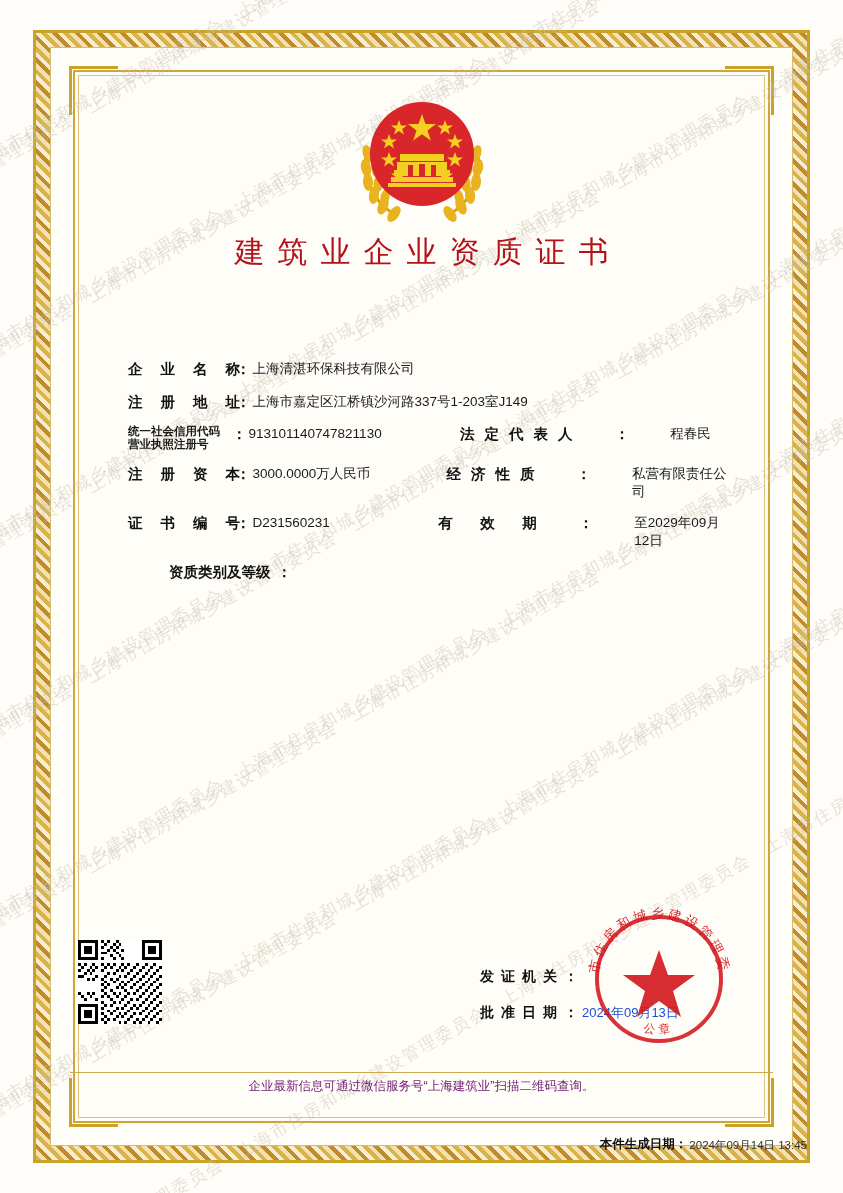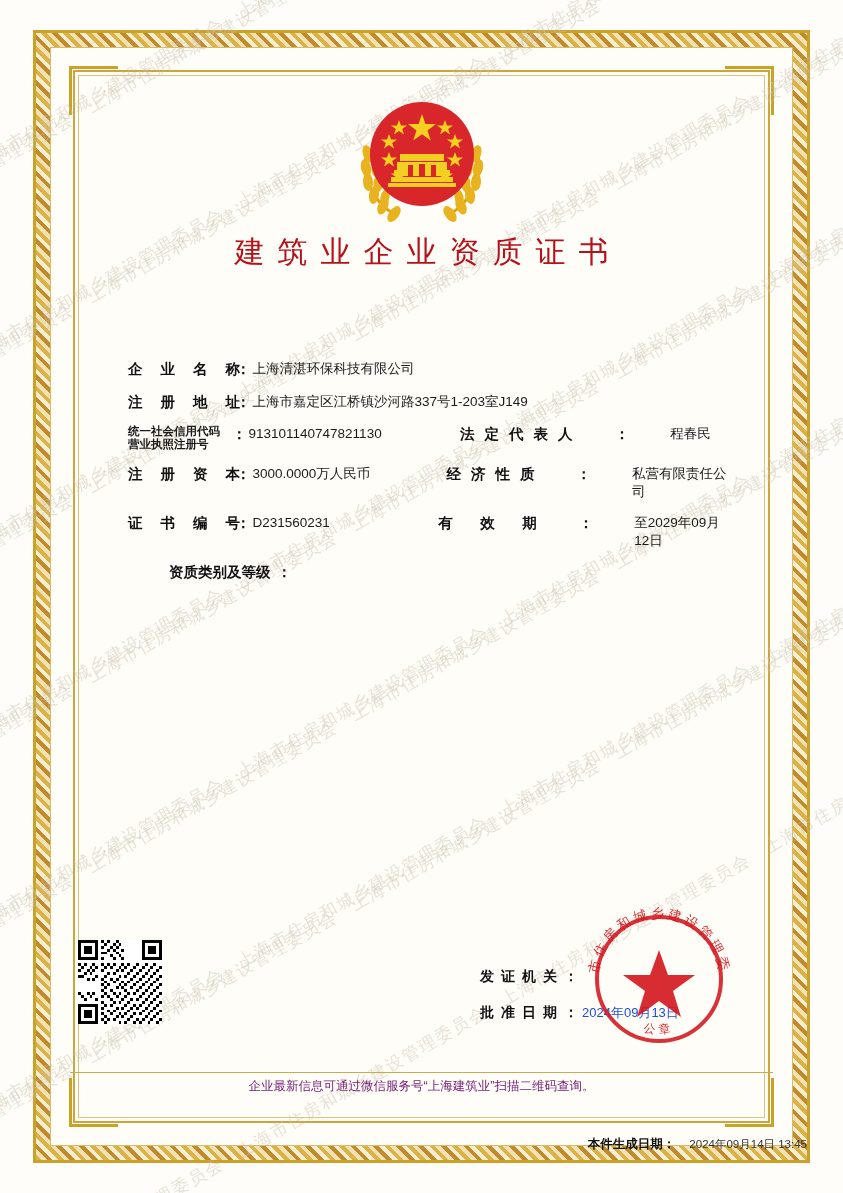--- a/index.html
+++ b/index.html
@@ -121,21 +121,21 @@
     position:absolute;left:0;right:0;top:1078px;text-align:center;
     font-size:12.5px;color:#701a75;
   }
   .footdiv{
     position:absolute;left:70px;right:70px;top:1072px;height:1px;background:#caa94f;
   }
 
   
   .gen{
     position:absolute;right:36px;top:1136px;font-size:12.5px;color:#111;
-    display:flex;align-items:center;gap:14px;
+    display:flex;align-items:flex-end;gap:2px;
   }
   .gen .gl{font-weight:bold;}
   .gen .gv{font-size:11.5px;color:#333;}
 </style>
 </head>
 <body>
 
 <div class="cert">
 
   <div class="frame-outer">

